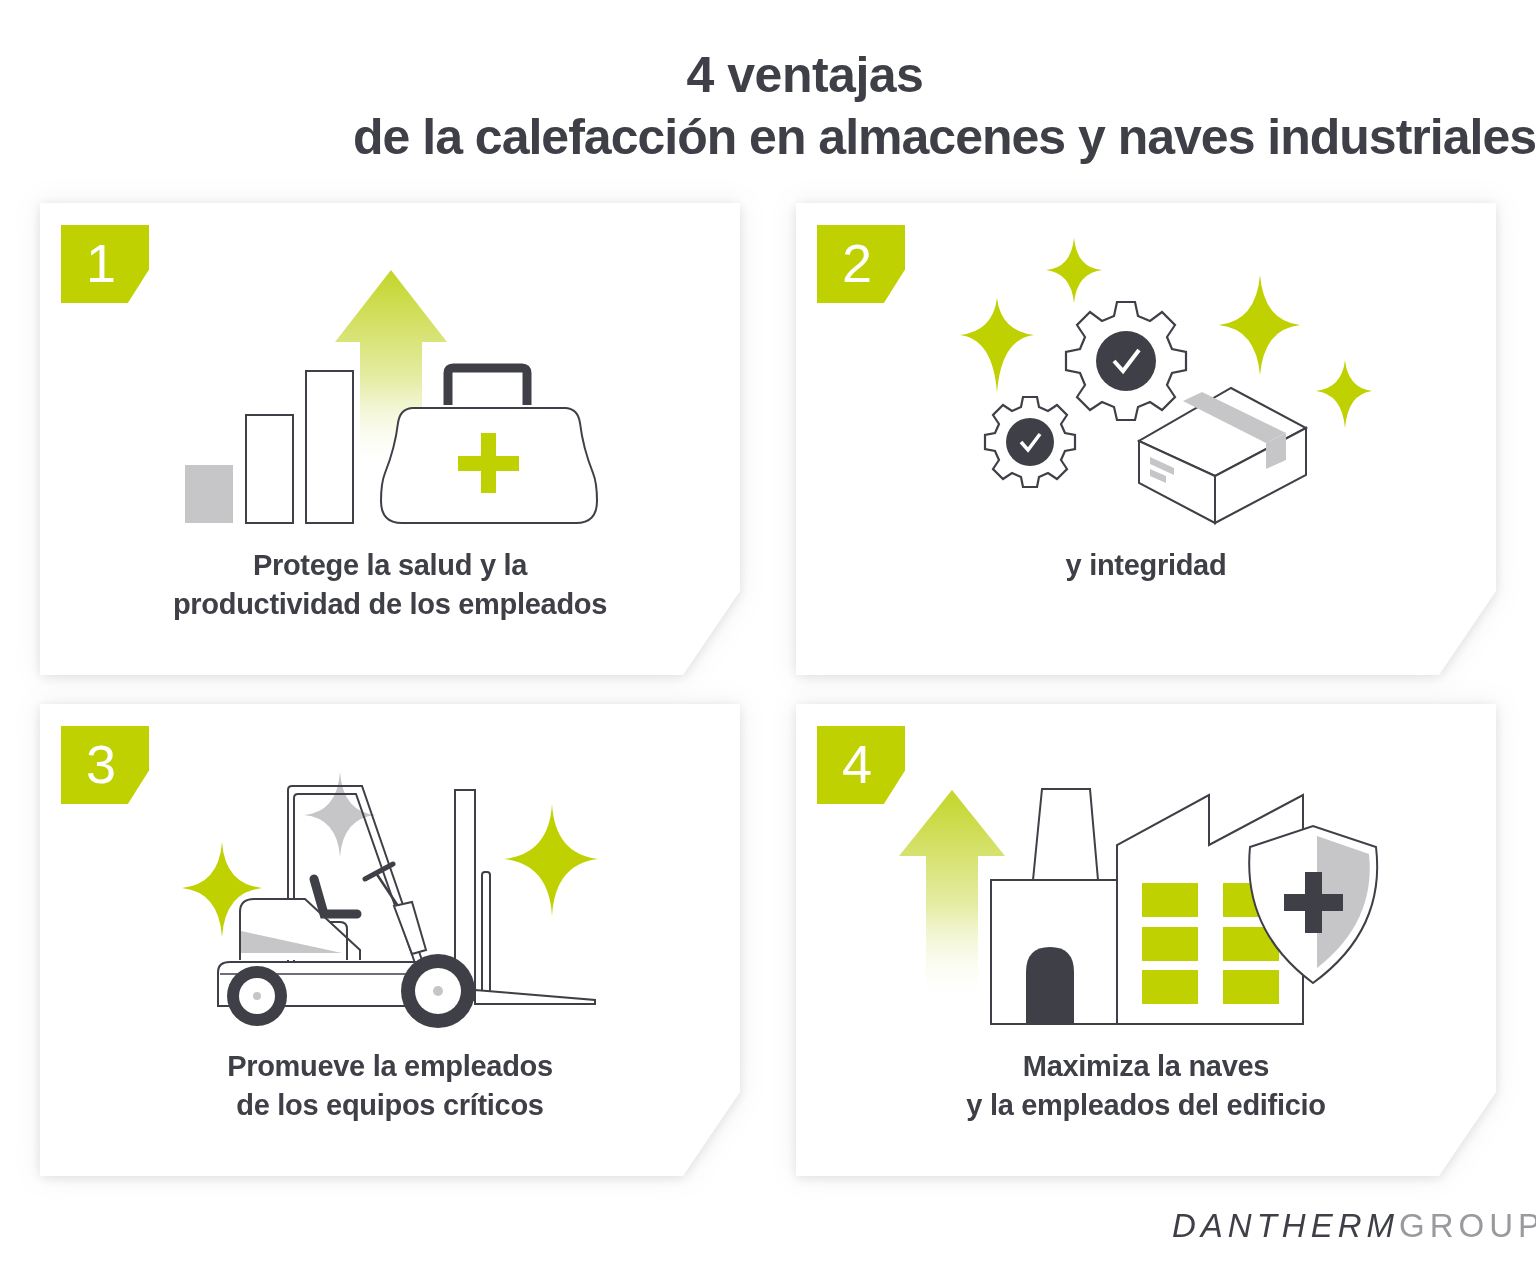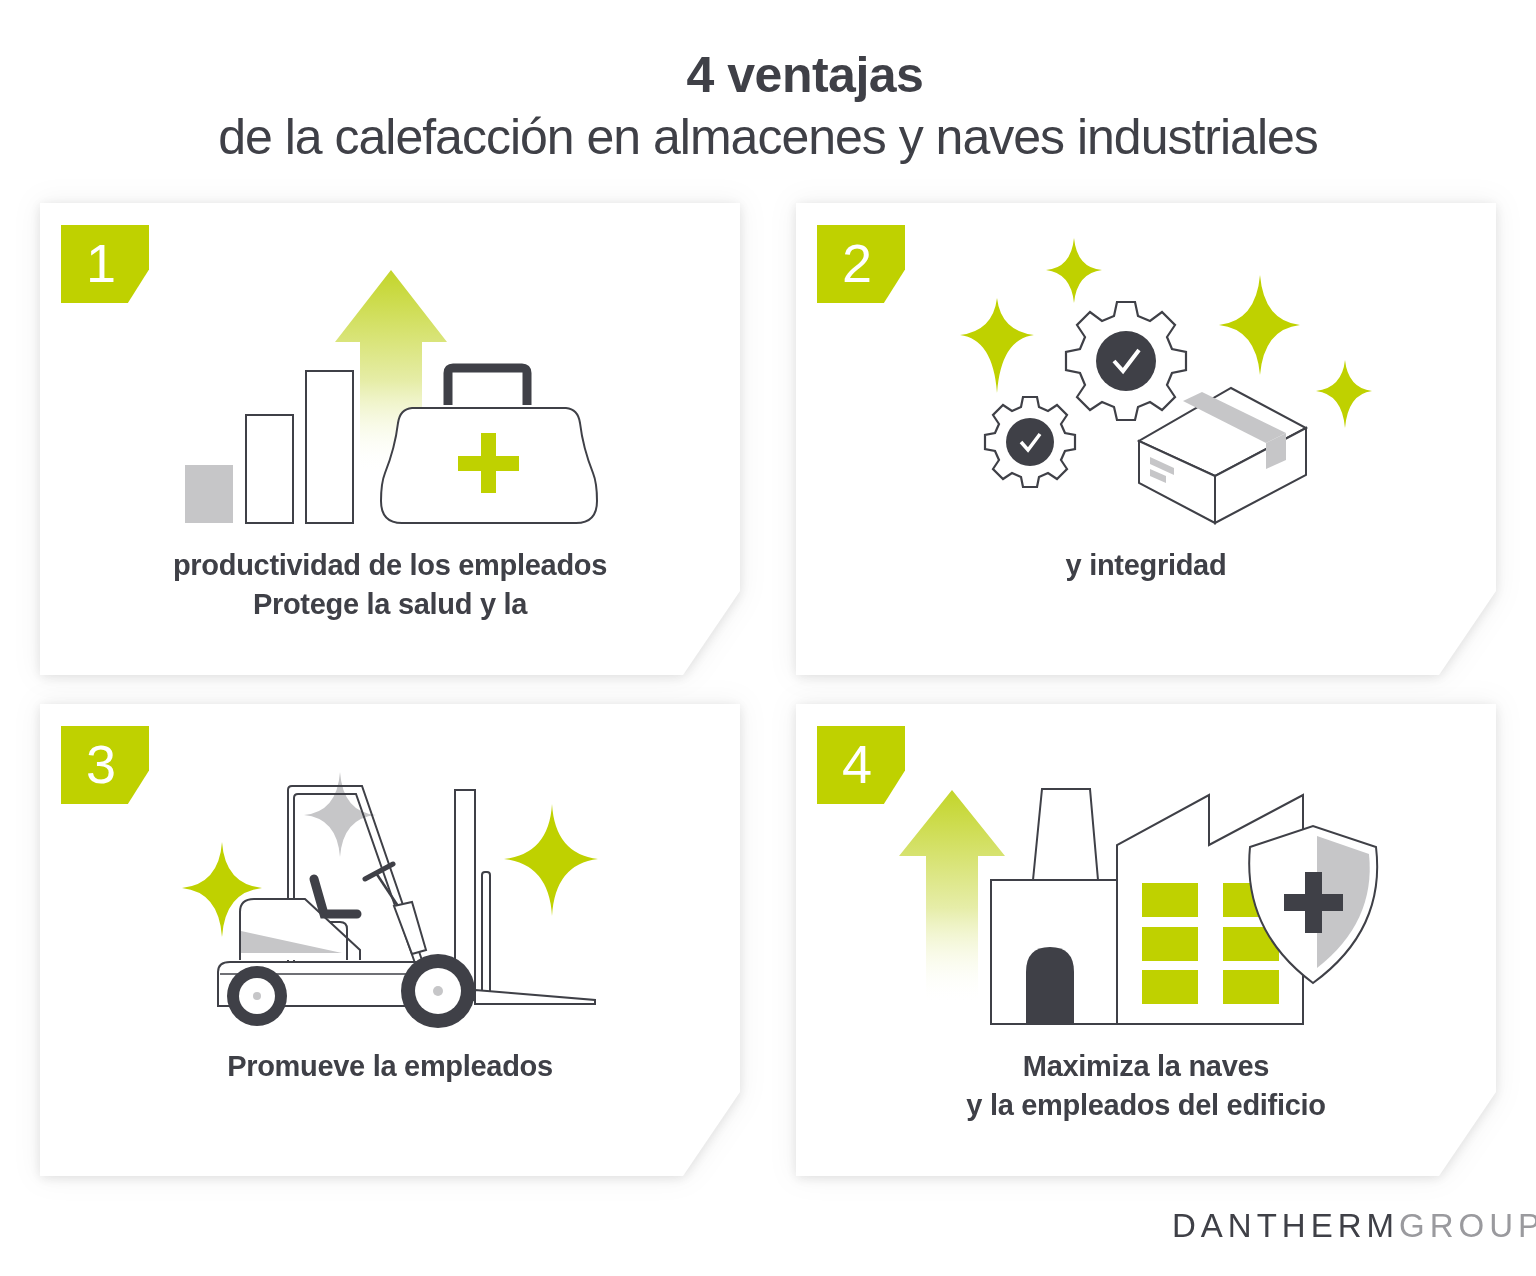--- a/index.html
+++ b/index.html
@@ -1,28 +1,28 @@
 <!DOCTYPE html>
 <html><head>
 <meta charset="utf-8">
 <style>
   html,body{margin:0;padding:0;}
   body{width:1536px;height:1276px;background:#ffffff;position:relative;overflow:hidden;font-family:"Liberation Sans","DejaVu Sans",sans-serif;color:#3f3f46;}
   .title{position:absolute;left:0;width:1536px;text-align:center;}
   .title-main{top:46px;font-size:50px;font-weight:700;letter-spacing:-0.5px;color:#3f4047;margin-left:37px;}
-  .title-sub{top:108px;font-size:50px;font-weight:400;letter-spacing:-1px;color:#3f4047;}
+  .title-sub{top:108px;font-size:50px;font-weight:700;letter-spacing:-1px;color:#3f4047;text-align:right;}
   .card{position:absolute;width:700px;height:472px;filter:drop-shadow(0 2px 6px rgba(0,0,0,0.10)) drop-shadow(0 0 14px rgba(0,0,0,0.06));}
   .card-bg{position:absolute;inset:0;background:#ffffff;clip-path:polygon(0 0,100% 0,100% 388px,643px 100%,0 100%);}
   .badge{position:absolute;left:21px;top:22px;width:88px;height:78px;background:#bfd100;clip-path:polygon(0 0,100% 0,100% 57%,76% 100%,0 100%);}
   .badge span{position:absolute;left:0;width:80px;top:6px;text-align:center;color:#ffffff;font-size:54px;font-weight:400;line-height:64px;}
   .illus{position:absolute;left:0;top:0;width:700px;height:340px;}
   .caption{position:absolute;left:0;width:700px;top:343px;text-align:center;font-size:29px;font-weight:700;line-height:39px;color:#3f4047;letter-spacing:-0.3px;}
   .caption div{white-space:nowrap;}
   .logo{position:absolute;left:1172px;top:1208px;font-size:33px;letter-spacing:5px;line-height:36px;}
-  .logo .a{color:#3f4047;}
+  .logo .a{color:#3f4047;font-style:italic;}
   .logo .b{color:#9a9a9e;font-weight:300;}
 </style>
 </head>
 <body>
 
 <div class="title title-main">4 ventajas</div>
 <div class="title title-sub">de la calefacción en almacenes y naves industriales</div>
 
 <div class="card" style="left:40px;top:203px;">
   <div class="card-bg"></div>
@@ -40,22 +40,22 @@
     <polygon points="351,67 407,139 382,139 382,270 320,270 320,139 295,139" fill="url(#arrowG1)"></polygon>
     <rect x="145" y="262" width="48" height="58" fill="#c6c6c8"></rect>
     <rect x="206" y="212" width="47" height="108" fill="#fff" stroke="#3f4047" stroke-width="2"></rect>
     <rect x="266" y="168" width="47" height="152" fill="#fff" stroke="#3f4047" stroke-width="2"></rect>
     <path d="M408,202 V170 Q408,165 413,165 H482 Q487,165 487,170 V202" fill="none" stroke="#3f4047" stroke-width="9"></path>
     <path d="M372,205 Q360,206 358,220 Q355,245 345,270 Q341,280 341,298 Q341,320 362,320 H536 Q557,320 557,298 Q557,280 553,270 Q543,245 540,220 Q538,206 526,205 Z" fill="#fff" stroke="#3f4047" stroke-width="2"></path>
     <rect x="441" y="230" width="15" height="60" fill="#bfd100"></rect>
     <rect x="418" y="253" width="61" height="15" fill="#bfd100"></rect>
   </svg>
   <div class="caption">
+    <div>Protege la salud y la</div>
     <div>productividad de los empleados</div>
-    <div>Protege la salud y la</div>
   </div>
 </div>
 
 <div class="card" style="left:796px;top:203px;">
   <div class="card-bg"></div>
   <div class="badge">
       <span>2</span>
     </div>
   <svg class="illus" viewBox="0 0 700 340">
 
@@ -122,20 +122,21 @@
 
     <circle cx="217" cy="292" r="30" fill="#3f4047"></circle>
     <circle cx="217" cy="292" r="18" fill="#fff"></circle>
     <circle cx="217" cy="292" r="4" fill="#c6c6c8"></circle>
     <circle cx="398" cy="287" r="37" fill="#3f4047"></circle>
     <circle cx="398" cy="287" r="23" fill="#fff"></circle>
     <circle cx="398" cy="287" r="5" fill="#c6c6c8"></circle>
   </svg>
   <div class="caption">
     <div>Promueve la empleados</div>
+    <div>de los equipos críticos</div>
   </div>
 </div>
 
 <div class="card" style="left:796px;top:704px;">
   <div class="card-bg"></div>
   <div class="badge">
       <span>4</span>
     </div>
   <svg class="illus" viewBox="0 0 700 340">
     <defs>

